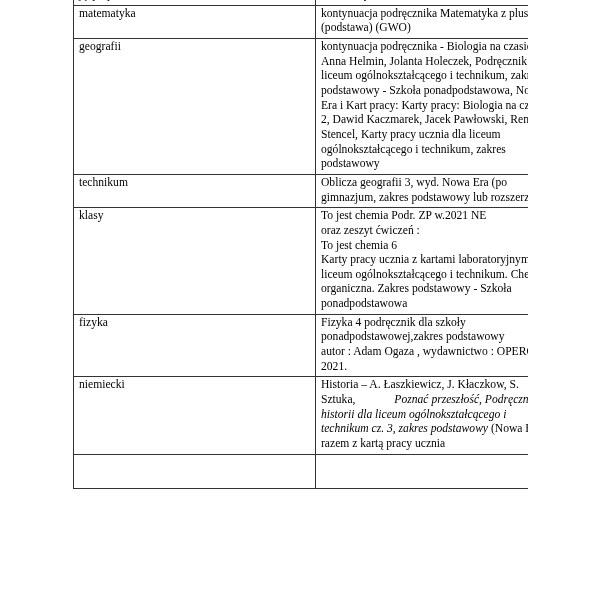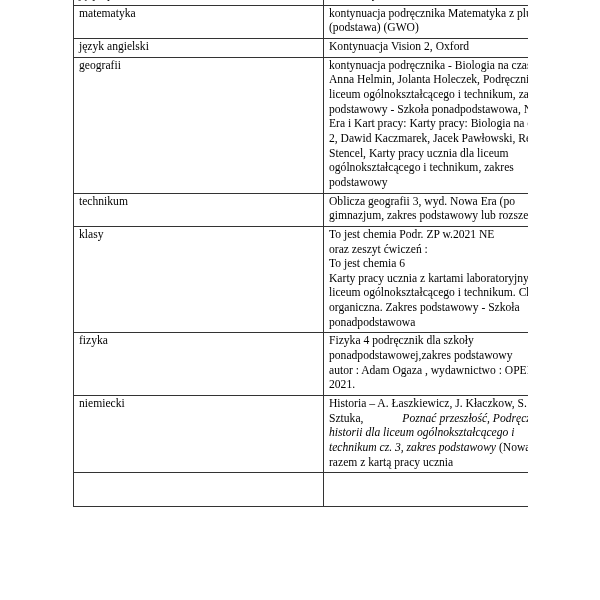--- a/index.html
+++ b/index.html
@@ -39,21 +39,21 @@
     width: 455px;
     border-collapse: collapse;
     table-layout: fixed;
     font-size: 11.6px;
     line-height: 1.265;
   }
 
   table.subject-table td {
     border: 1px solid #333333;
     vertical-align: top;
-    padding: 1px 20px 2px 5px;
+    padding: 1px 12px 2px 5px;
     word-wrap: break-word;
   }
 
   td.col-subject { width: 224px; }
   td.col-book    { width: 231px; }
 
   .cell-text {
     display: block;
     white-space: pre-line;
   }
@@ -82,28 +82,20 @@
 
         <tr>
           <td class="col-subject">
             <span class="cell-text">matematyka</span>
           </td>
           <td class="col-book">
             <span class="cell-text">kontynuacja podręcznika Matematyka z plusem 2 (podstawa) (GWO)</span>
           </td>
         </tr>
 
-        <tr>
-          <td class="col-subject">
-            <span class="cell-text">język angielski</span>
-          </td>
-          <td class="col-book">
-            <span class="cell-text">Kontynuacja Vision 2, Oxford</span>
-          </td>
-        </tr>
 
 
         <tr>
           <td class="col-subject">
             <span class="cell-text">geografii</span>
           </td>
           <td class="col-book">
             <span class="cell-text">kontynuacja podręcznika - Biologia na czasie 2, Anna Helmin, Jolanta Holeczek, Podręcznik dla liceum ogólnokształcącego i technikum, zakres podstawowy - Szkoła ponadpodstawowa, Nowa Era i Kart pracy: Karty pracy: Biologia na czasie 2, Dawid Kaczmarek, Jacek Pawłowski, Renata Stencel, Karty pracy ucznia dla liceum ogólnokształcącego i technikum, zakres podstawowy</span>
           </td>
         </tr>

